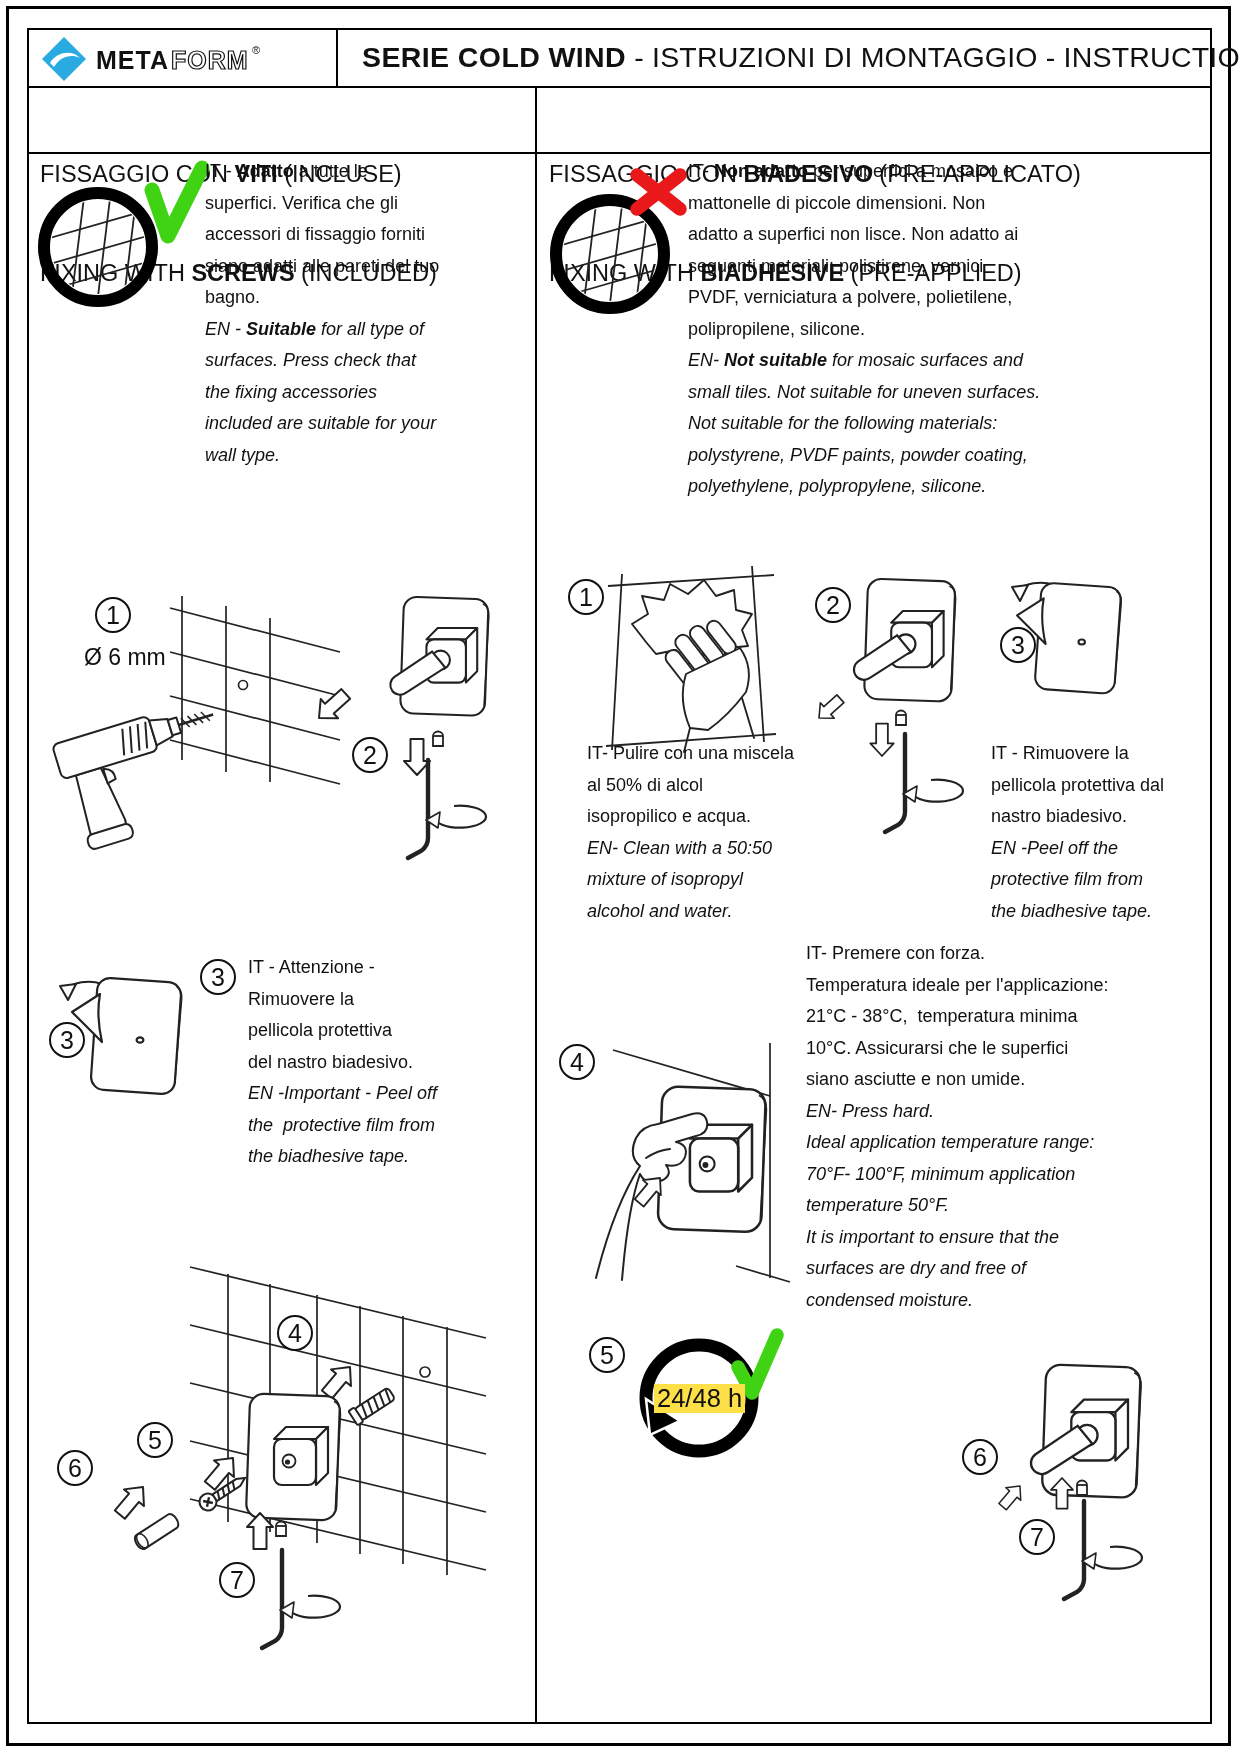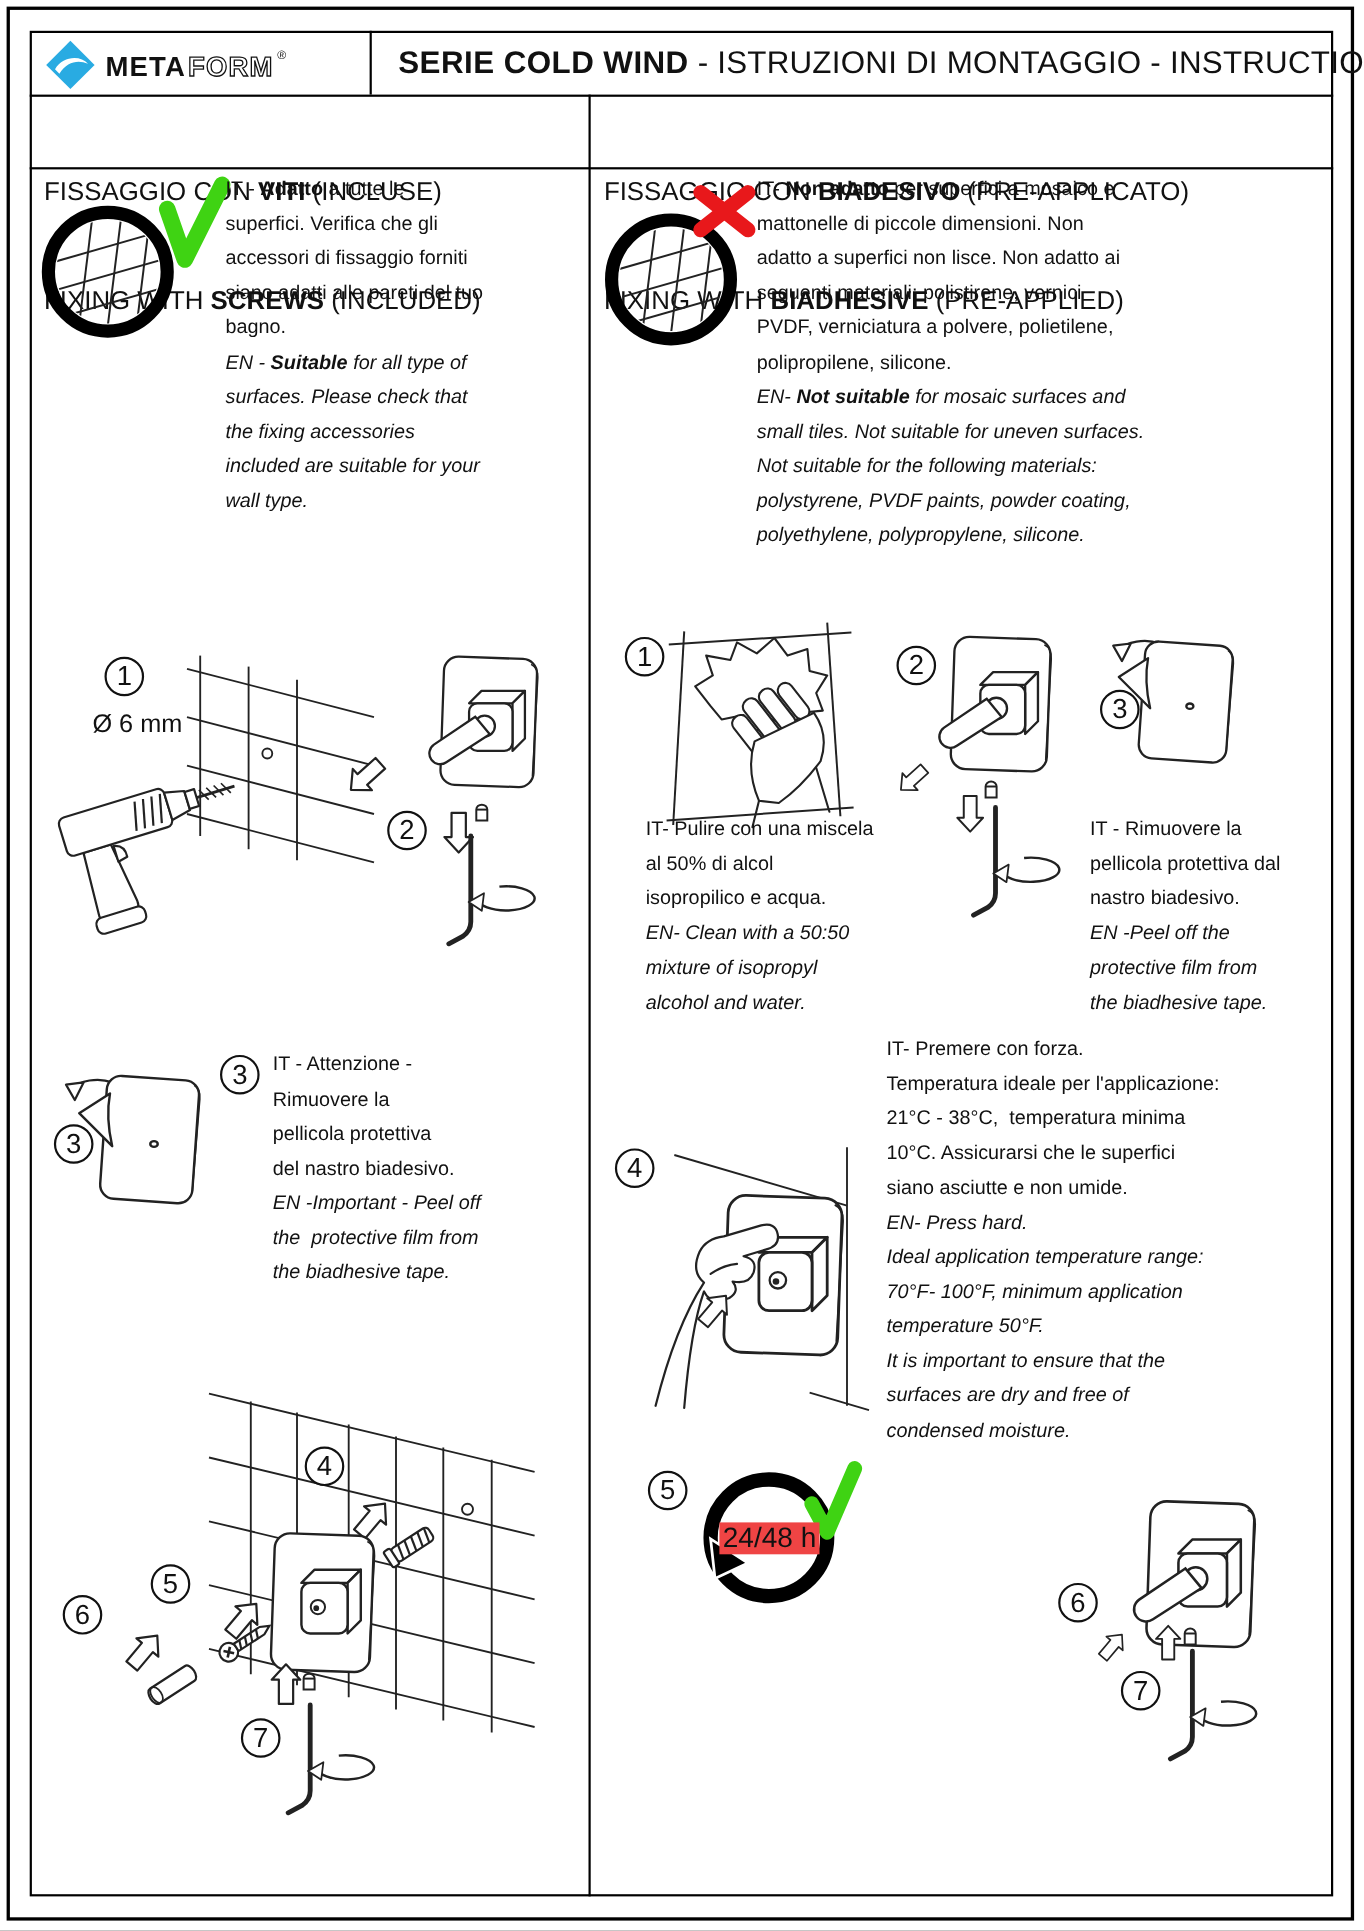--- a/index.html
+++ b/index.html
@@ -148,21 +148,21 @@
   <svg style="left:32px;top:160px;" width="185" height="165" viewBox="0 0 185 165">
     <use href="#tiles" transform="translate(66,87)"></use>
     <path d="M120,30 L136,76 L170,8" stroke="#3fd313" stroke-width="15" fill="none" stroke-linecap="round" stroke-linejoin="round"></path>
   </svg>
   <div class="tx" style="left:205px;top:156px;width:300px;"><span>IT - </span><b>Adatto</b><span> a tutte le
 superfici. Verifica che gli
 accessori di fissaggio forniti
 siano adatti alle pareti del tuo
 bagno.
 </span><i>EN - </i><b><i>Suitable</i></b><i> for all type of
-surfaces. Please check that
+surfaces. Press check that
 the fixing accessories
 included are suitable for your
 wall type.</i></div>
 
   <div class="badge" style="left:95px;top:597px;">1</div>
   <div class="lbl" style="left:84px;top:644px;font-size:23px;">Ø 6 mm</div>
   <svg style="left:40px;top:560px;" width="452" height="305" viewBox="0 0 452 305">
     <g stroke="#222" stroke-width="1.7" fill="none">
       <line x1="142" y1="36" x2="142" y2="200"></line>
         <line x1="186" y1="46" x2="186" y2="212"></line>
@@ -348,21 +348,21 @@
     </g>
     <use href="#holarrow" transform="translate(72,140) rotate(40) scale(0.9)"></use>
   </svg>
 
   <div class="badge" style="left:589px;top:1337px;">5</div>
   <svg style="left:638px;top:1323px;" width="158" height="152" viewBox="0 0 158 152">
     <circle cx="61" cy="75" r="53" fill="none" stroke="#000" stroke-width="13"></circle>
     <polygon points="12,112 8,76 42,98" fill="#000" stroke="#fff" stroke-width="2.5"></polygon>
     <path d="M100,44 L114,70 L139,12" stroke="#3fd313" stroke-width="13.5" fill="none" stroke-linecap="round" stroke-linejoin="round"></path>
   </svg>
-  <div class="lbl" style="left:654px;top:1384px;font-size:25.5px;background:#ef4444;padding:0 3px;z-index:4;">24/48 h</div>
+  <div class="lbl" style="left:654px;top:1384px;font-size:25.5px;background:#fde047;padding:0 3px;z-index:4;">24/48 h</div>
 
   <svg style="left:956px;top:1356px;" width="246" height="274" viewBox="0 0 246 274">
     <g transform="translate(88,10) scale(1.05)">
         <use href="#platehook"></use>
       </g>
     <use href="#holarrow" transform="translate(64,130) rotate(40) scale(0.75)"></use>
     <use href="#holarrow" transform="translate(106,122) scale(0.85)"></use>
     <use href="#grubw" transform="translate(126,126)"></use>
     <use href="#allenw" transform="translate(128,145)"></use>
   </svg>

